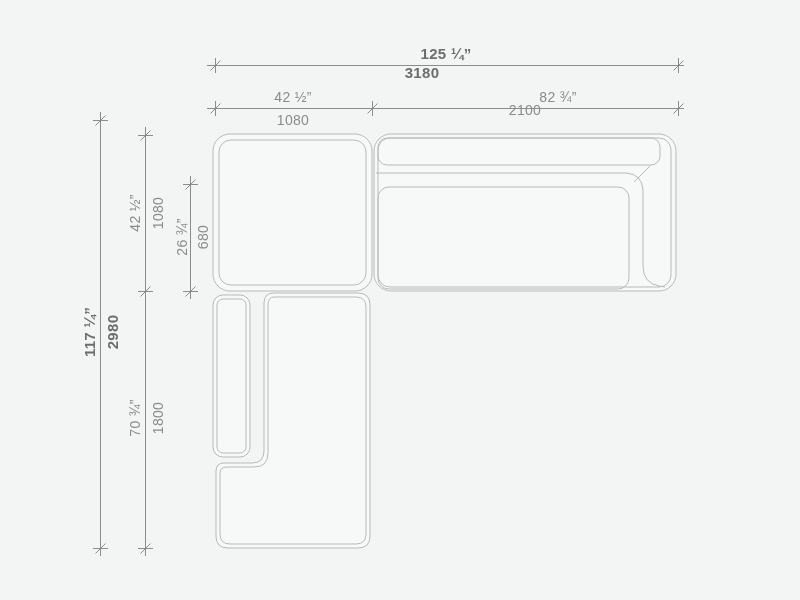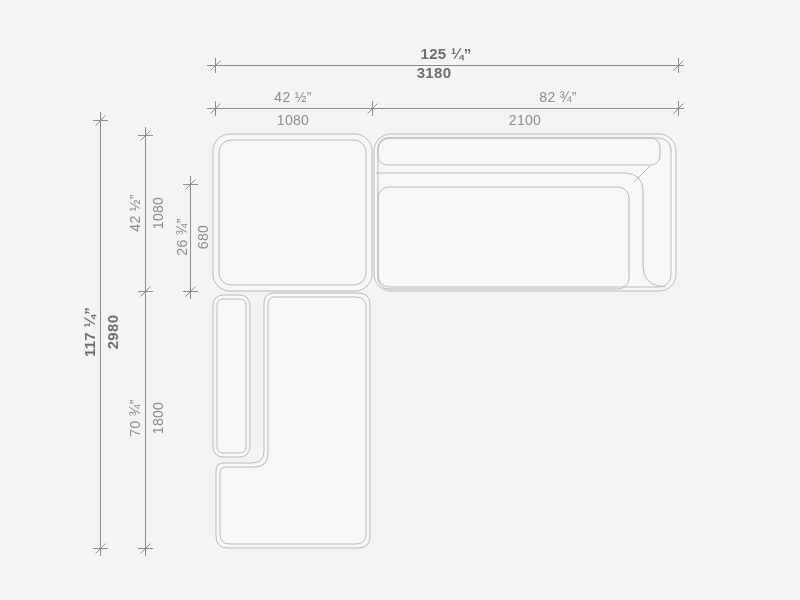--- a/index.html
+++ b/index.html
@@ -88,27 +88,27 @@
         <path d="M 274 297 L 356 297 Q 366 297 366 307 L 366 534 Q 366 544 356 544
                  L 230 544 Q 220 544 220 534 L 220 473 Q 220 467 227 467
                  L 254 467 Q 268 467 268 453 L 268 305 Q 268 297 274 297 Z"></path>
         <rect x="213" y="295" width="37" height="162" rx="10" fill="#f7f8f8"></rect>
         <rect x="217" y="299" width="29" height="154" rx="6"></rect>
       </g>
     </g>
   </svg>
 
   <div class="lbl b" style="left:446px;top:53px;">125 ¼”</div>
-  <div class="lbl b" style="left:434px;top:72px;">3180</div>
+  <div class="lbl b" style="left:422px;top:72px;">3180</div>
 
   <div class="lbl" style="left:293px;top:97px;">42 ½”</div>
   <div class="lbl" style="left:293px;top:120px;">1080</div>
 
   <div class="lbl" style="left:525px;top:97px;margin-left:33px;">82 ¾”</div>
-  <div class="lbl" style="left:525px;top:120px;">2100</div>
+  <div class="lbl" style="left:525px;top:110px;">2100</div>
 
   <div class="lbl b v" style="left:89px;top:332px;">117 ¼”</div>
   <div class="lbl b v" style="left:112px;top:332px;">2980</div>
 
   <div class="lbl v" style="left:135px;top:213px;">42 ½”</div>
   <div class="lbl v" style="left:158px;top:213px;">1080</div>
 
   <div class="lbl v" style="left:182px;top:237px;">26 ¾”</div>
   <div class="lbl v" style="left:203px;top:237px;">680</div>
 

